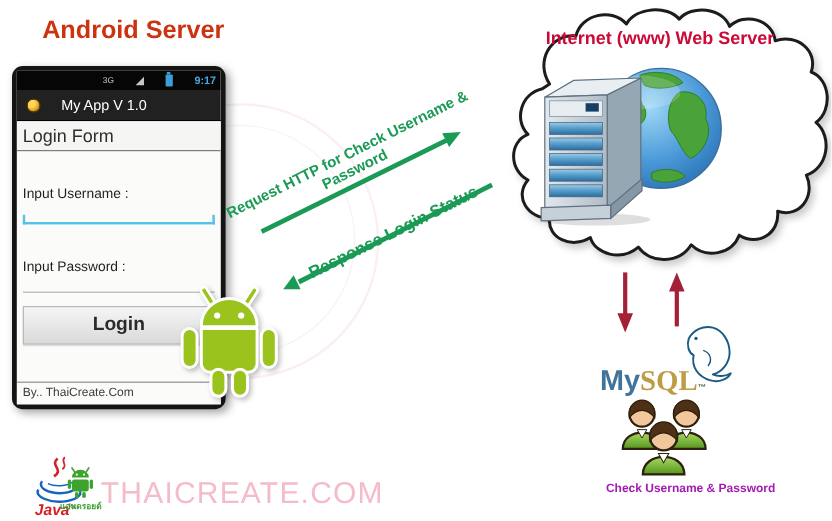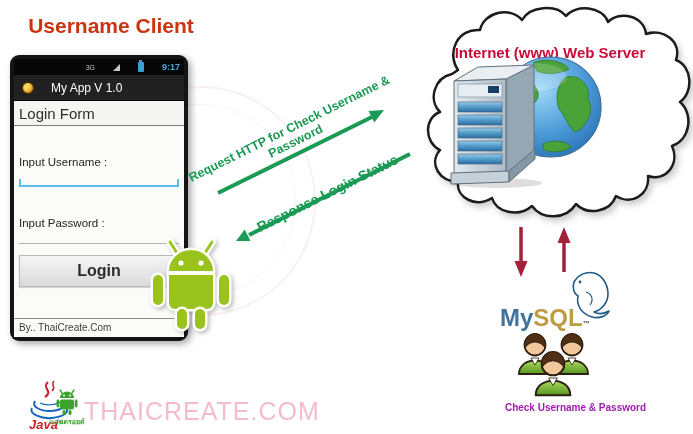--- a/index.html
+++ b/index.html
@@ -47,33 +47,33 @@
 
   
   .arrows-layer{position:absolute;left:0;top:0;width:693px;height:434px;pointer-events:none;}
   .req-label{position:absolute;left:150px;top:121px;width:285px;text-align:center;
              transform:rotate(-26.5deg);font-size:12.5px;font-weight:bold;color:#1a9a55;}
   .resp-label{position:absolute;left:240px;top:185px;width:175px;text-align:center;
               transform:rotate(-26.5deg);font-size:14px;font-weight:bold;color:#1a9a55;}
 
   
   .cloud-svg{position:absolute;left:418px;top:0;}
-  .cloud-title{position:absolute;left:430px;top:44px;width:240px;text-align:center;
+  .cloud-title{position:absolute;left:430px;top:24px;width:240px;text-align:center;
                font-size:15px;font-weight:bold;color:#cb0a38;}
   .server-svg{position:absolute;left:448px;top:55px;}
 
   
   .php-badge{position:absolute;left:509px;top:276px;width:64px;height:33px;border-radius:50%;
              background:radial-gradient(circle at 40% 28%,#5aa4df,#1b66ad 78%);
              border:2px solid #fff;box-shadow:0 0 0 1px #9db6cc,1px 2px 3px rgba(0,0,0,.25);
              display:flex;align-items:center;justify-content:center;
              font-size:21px;font-weight:bold;font-style:italic;color:#fff;letter-spacing:.5px;}
   .dolphin-svg{position:absolute;left:566px;top:268px;}
   .mysql-word{position:absolute;left:500px;top:304px;font-size:24px;font-weight:bold;letter-spacing:0;}
-  .mysql-my{color:#41749c;} .mysql-sql{color:#bd9c43;}
+  .mysql-my{color:#41749c;} .mysql-sql{color:#bd9c43;font-family:Liberation Serif, serif;}
   .mysql-tm{font-size:7px;color:#555;vertical-align:baseline;}
   .users-svg{position:absolute;left:512px;top:332px;}
   .check-caption{position:absolute;left:458px;top:402px;width:235px;text-align:center;
                  font-size:10px;font-weight:bold;color:#a21caf;}
 
   
   .java-svg{position:absolute;left:26px;top:380px;}
   .mini-robot-svg{position:absolute;left:54px;top:388px;}
   .thai-text{position:absolute;left:50px;top:416px;font-size:7px;font-weight:bold;color:#3da32f;}
   .site-watermark{position:absolute;left:84px;top:397px;font-size:25px;font-weight:normal;
@@ -83,21 +83,21 @@
 </style>
 </head>
 <body>
 
 <div id="canvas">
 
   <div class="stamp"></div>
   <div class="stamp-inner"></div>
   <div class="stamp-version">Version</div>
 
-  <div class="android-heading">Username Client</div>
+  <div class="android-heading">Android Server</div>
 
   <div class="phone">
     <div class="phone-screen">
       <div class="p-status">
         <span class="sig-3g">3G</span>
         <span class="sig-tri"></span>
         <span class="batt"></span>
         <span class="p-time">9:17</span>
       </div>
       <div class="p-title">

